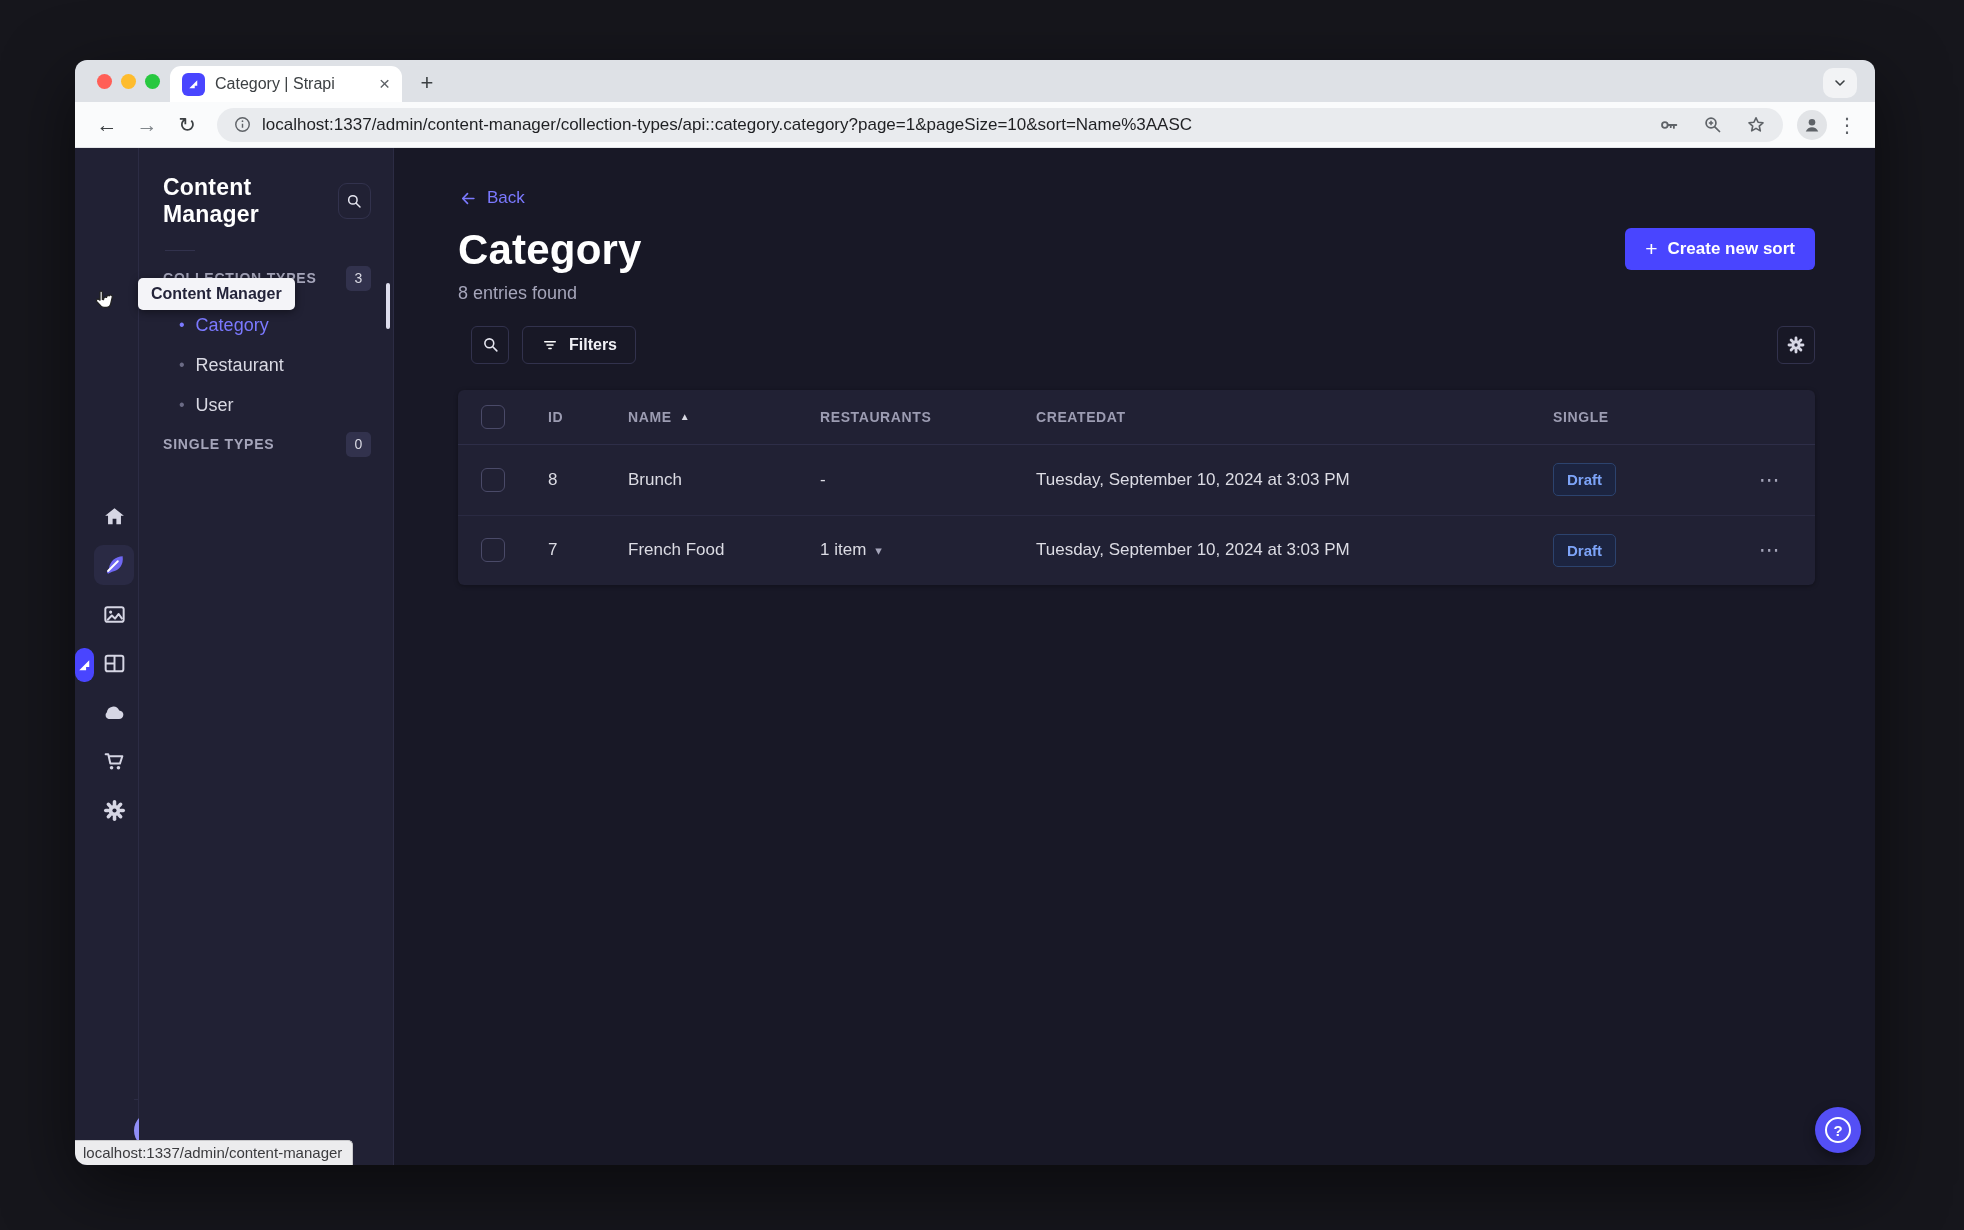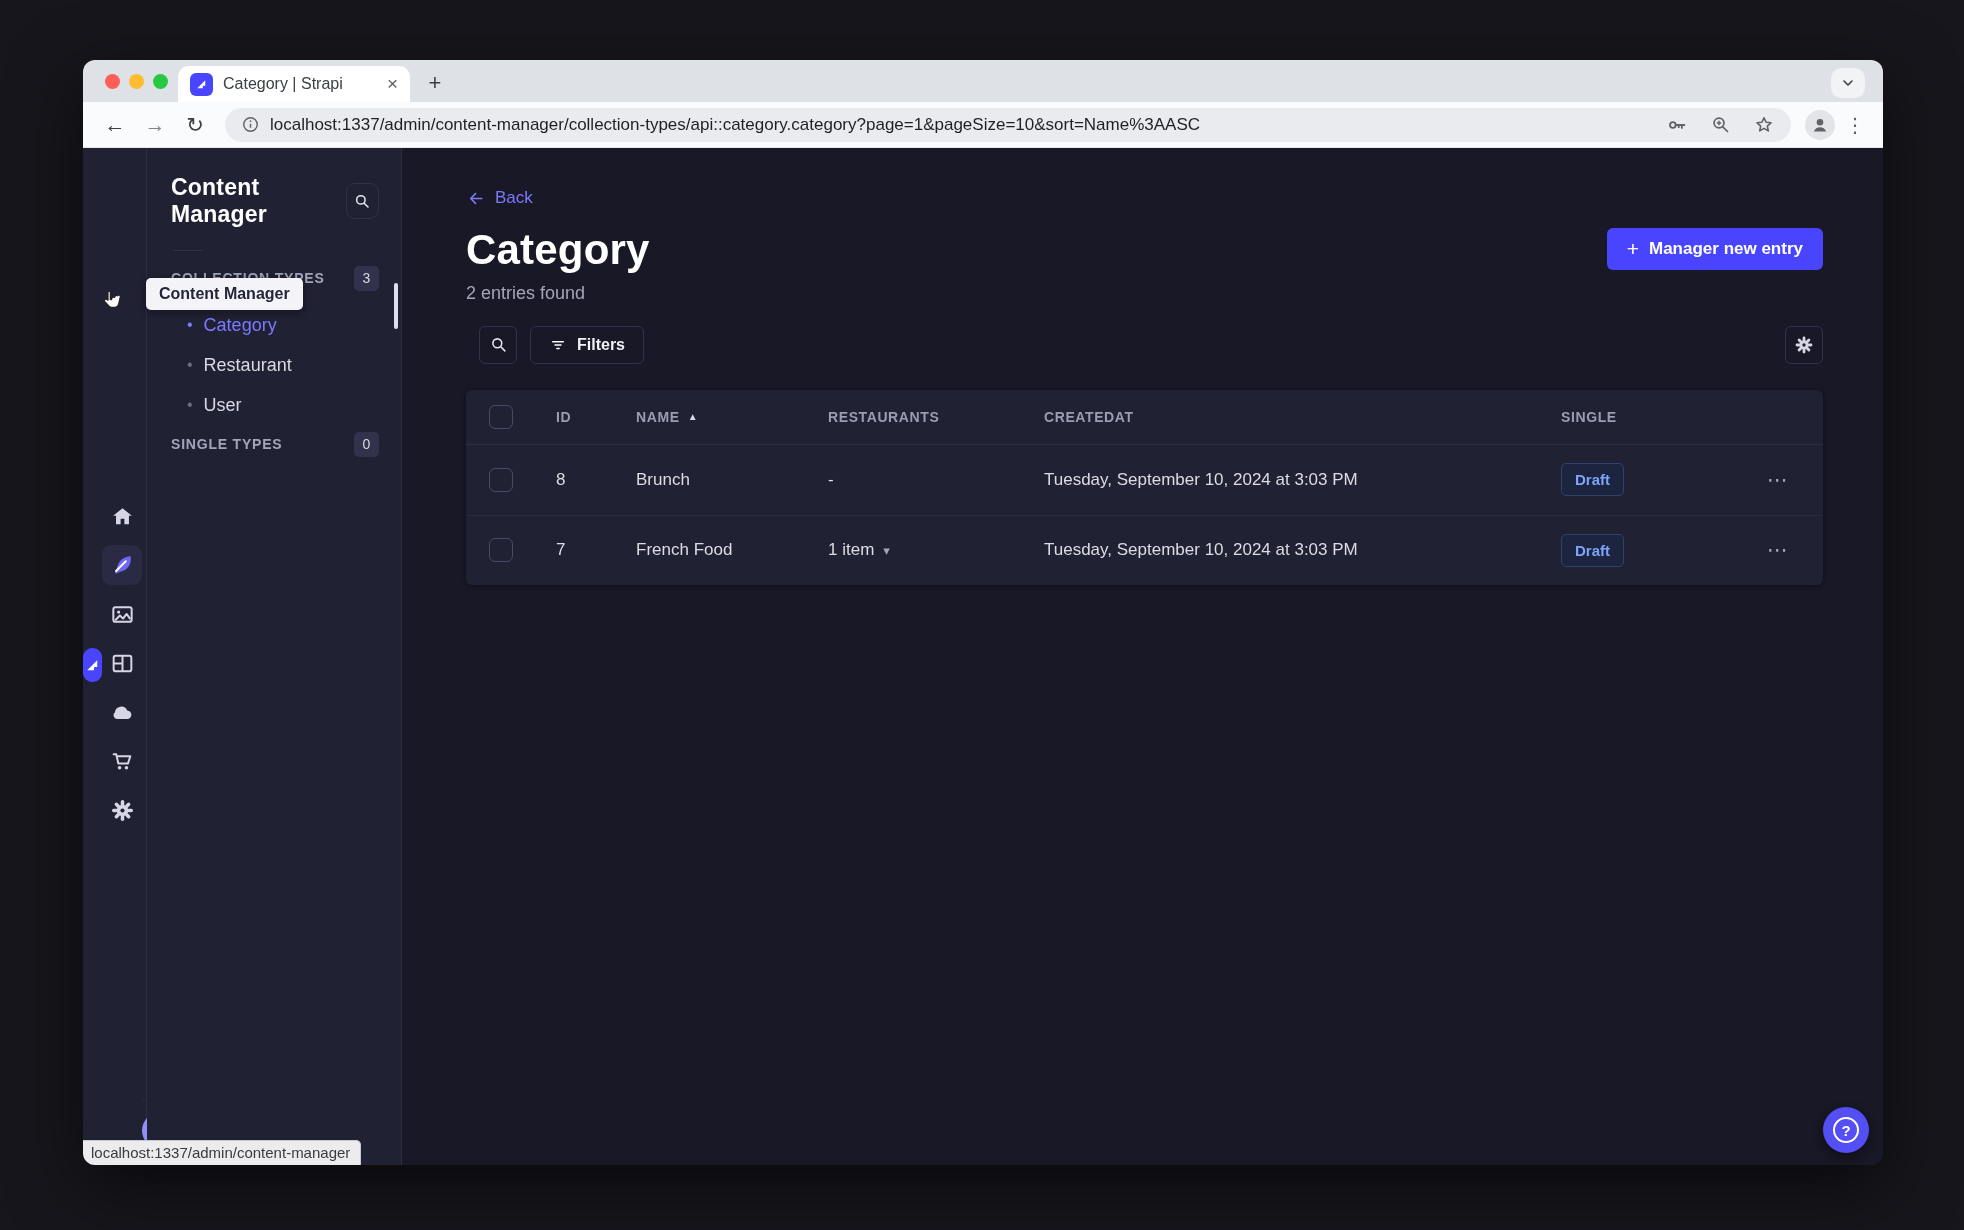--- a/index.html
+++ b/index.html
@@ -4,21 +4,21 @@
 <style>
   * { margin:0; padding:0; box-sizing:border-box; }
   html,body { width:1964px; height:1230px; }
   body {
     background:#16161c;
     font-family:"Liberation Sans","DejaVu Sans",sans-serif;
     overflow:hidden;
     position:relative;
   }
   .window {
-    position:absolute; left:83px; top:60px; width:1800px; height:1105px;
+    position:absolute; left:75px; top:60px; width:1800px; height:1105px;
     border-radius:12px; overflow:hidden;
     box-shadow:0 22px 70px rgba(0,0,0,.55);
     background:#181826;
   }
   
   .tabstrip {
     height:42px; background:#dee1e6; position:relative;
     display:flex; align-items:flex-end;
   }
   .traffic { position:absolute; left:22px; top:14px; display:flex; gap:9px; }
@@ -339,25 +339,25 @@
       <a class="backlink">
         <svg width="19" height="19" viewBox="0 0 24 24">
             <line x1="6.5" y1="12" x2="20" y2="12" stroke="#7b79ff" stroke-width="2.1" stroke-linecap="round"></line>
             <path d="M12 5.8 L6 12 L12 18.2" fill="none" stroke="#7b79ff" stroke-width="2.1" stroke-linecap="round" stroke-linejoin="round"></path>
           </svg>
         <span>Back</span>
       </a>
       <div class="head-row">
         <div>
           <div class="page-title">Category</div>
-          <div class="subtitle">2 entries found</div>
+          <div class="subtitle">8 entries found</div>
         </div>
         <button class="create-btn">
           <span class="plus">+</span>
-          <span>Manager new entry</span>
+          <span>Create new sort</span>
         </button>
       </div>
 
       <div class="actions-row">
         <button class="sq-btn">
           <svg width="19" height="19" viewBox="0 0 24 24">
               <circle cx="10.5" cy="10.5" r="5.6" fill="none" stroke="#e6e6f0" stroke-width="2"></circle>
               <line x1="14.9" y1="14.9" x2="20" y2="20" stroke="#e6e6f0" stroke-width="2" stroke-linecap="round"></line>
             </svg>
         </button>

